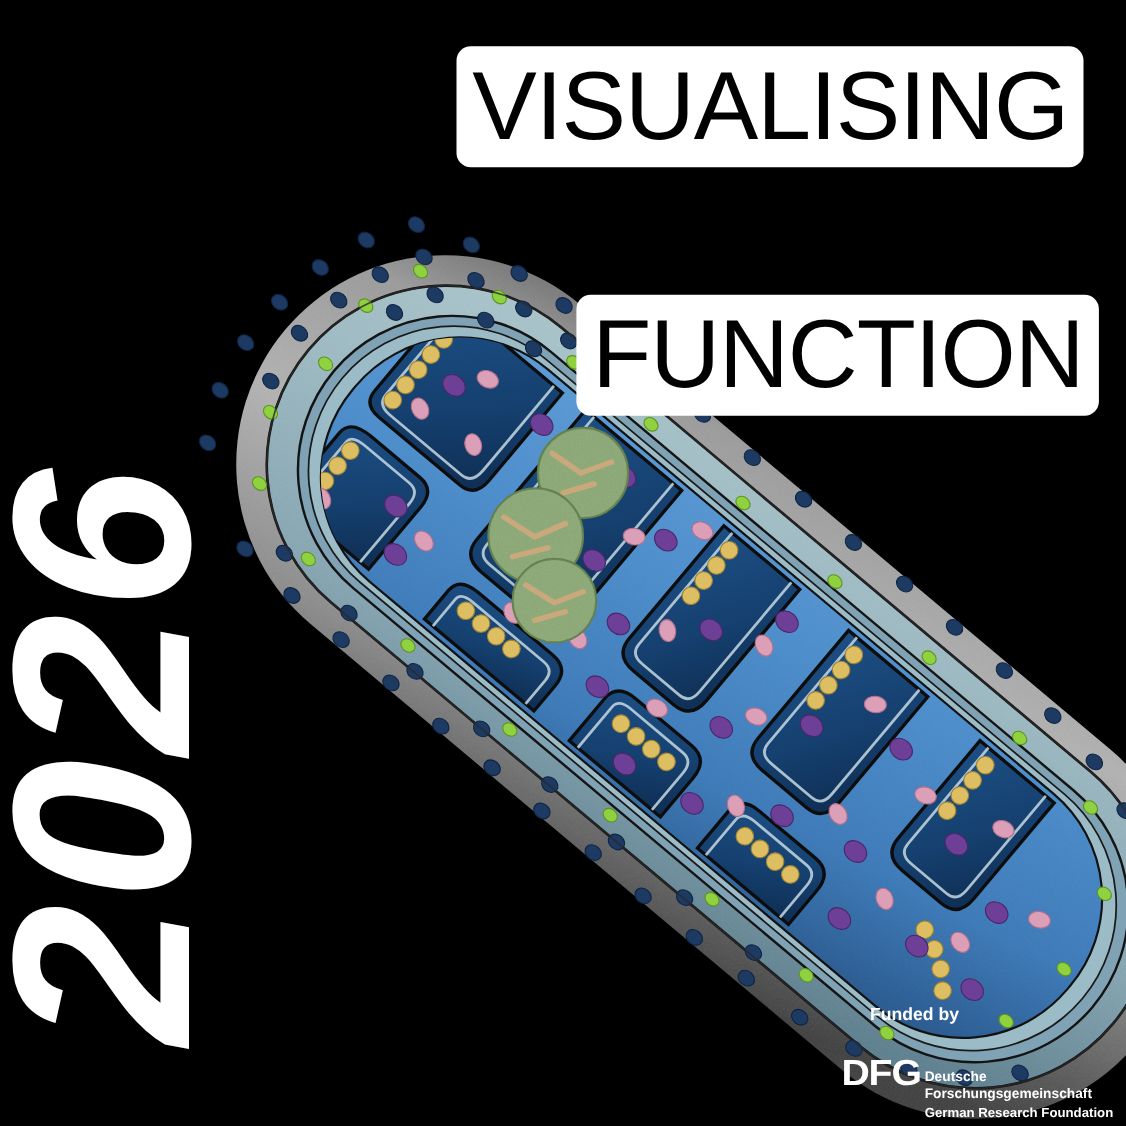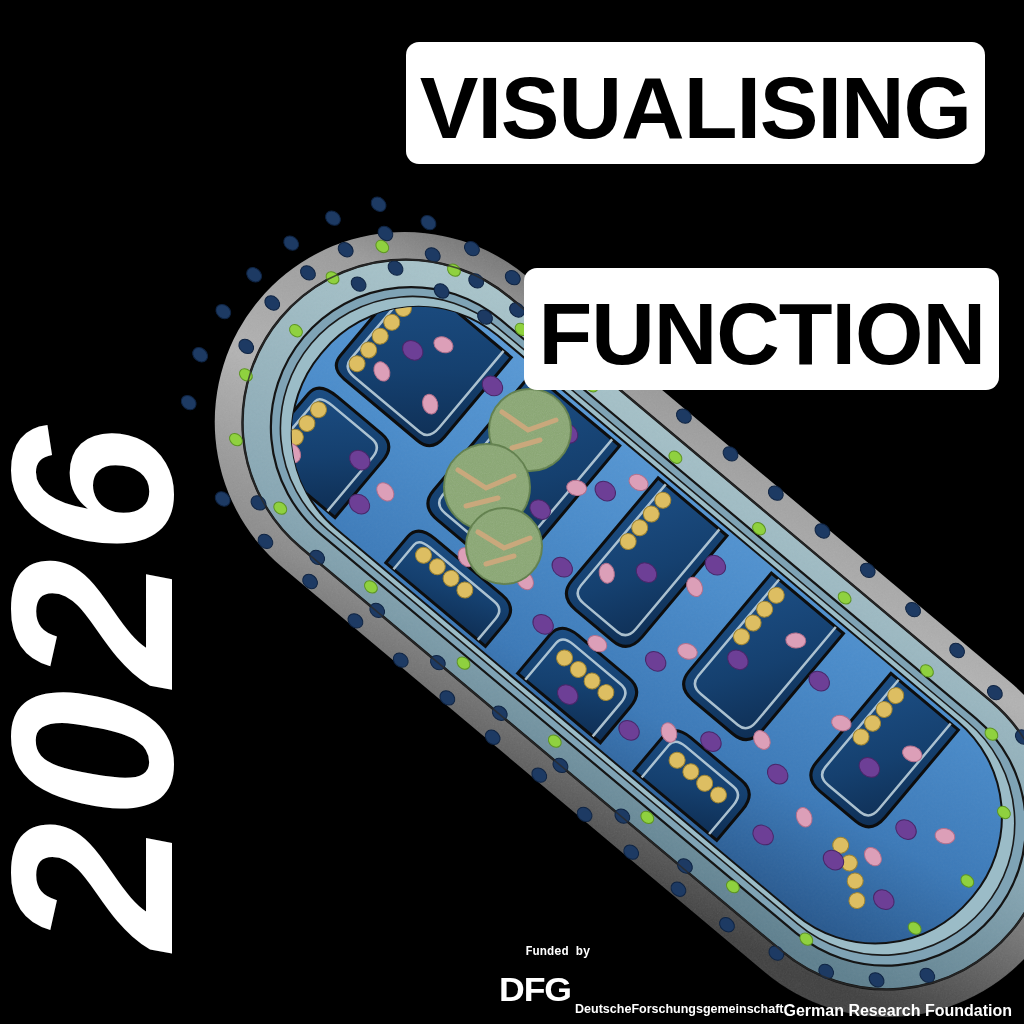--- a/index.html
+++ b/index.html
@@ -32,27 +32,27 @@
     left: 0; top: 0;
   }
 
   
   .title-line {
     position: absolute;
     background: #ffffff;
     border-radius: 13px;
     color: #000000;
     font-family: "Liberation Sans", sans-serif;
-    font-weight: bold;
+    font-weight: normal;
     font-size: 88px;
     line-height: 104px;
     letter-spacing: -1px;
     white-space: nowrap;
     text-align: right;
-    padding: 14px 14px 4px 14px;
+    padding: 2px 14px 4px 14px;
     box-sizing: border-box;
   }
   #title-line-1 { right: 39px; top: 42px;  }
   #title-line-2 { right: 39px; top: 155px; }
   #title-line-3 { right: 25px; top: 268px; }
 
   
   #year {
     position: absolute;
     left: -142px;
@@ -76,57 +76,56 @@
   #funder-logo {
     position: absolute;
     right: 12px;
     bottom: 6px;
     display: flex;
     flex-direction: column;
     align-items: flex-start;
     color: #ffffff;
   }
   #funded-by {
-    font-size: 12px;
+    font-size: 16px;
     font-weight: bold;
     line-height: 13px;
     margin-left: 26px;
     margin-bottom: 2px;
     letter-spacing: 0px;
-    font-family: Liberation Mono, monospace;
   }
   #logo-row {
     display: flex;
     flex-direction: row;
     align-items: center;
   }
   #dfg-mark {
     font-size: 33px;
     font-weight: bold;
     line-height: 33px;
     letter-spacing: -1px;
     margin-right: 9px;
     font-stretch: condensed;
     transform: scaleX(1.08);
     transform-origin: left center;
   }
   #dfg-names {
     display: flex;
-    flex-direction: row;
+    flex-direction: column;
     padding-top: 1px;
     margin-top: 40px;
   }
   .dfg-name {
     font-size: 12.5px;
     font-weight: bold;
     line-height: 15px;
     white-space: nowrap;
   }
   .dfg-sub {
-    font-size: 16px;
+    font-size: 12px;
     font-weight: bold;
     line-height: 14px;
     white-space: nowrap;
     margin-top: 2px;
   }
 </style>
 </head>
 <body>
 
 <div id="poster">

